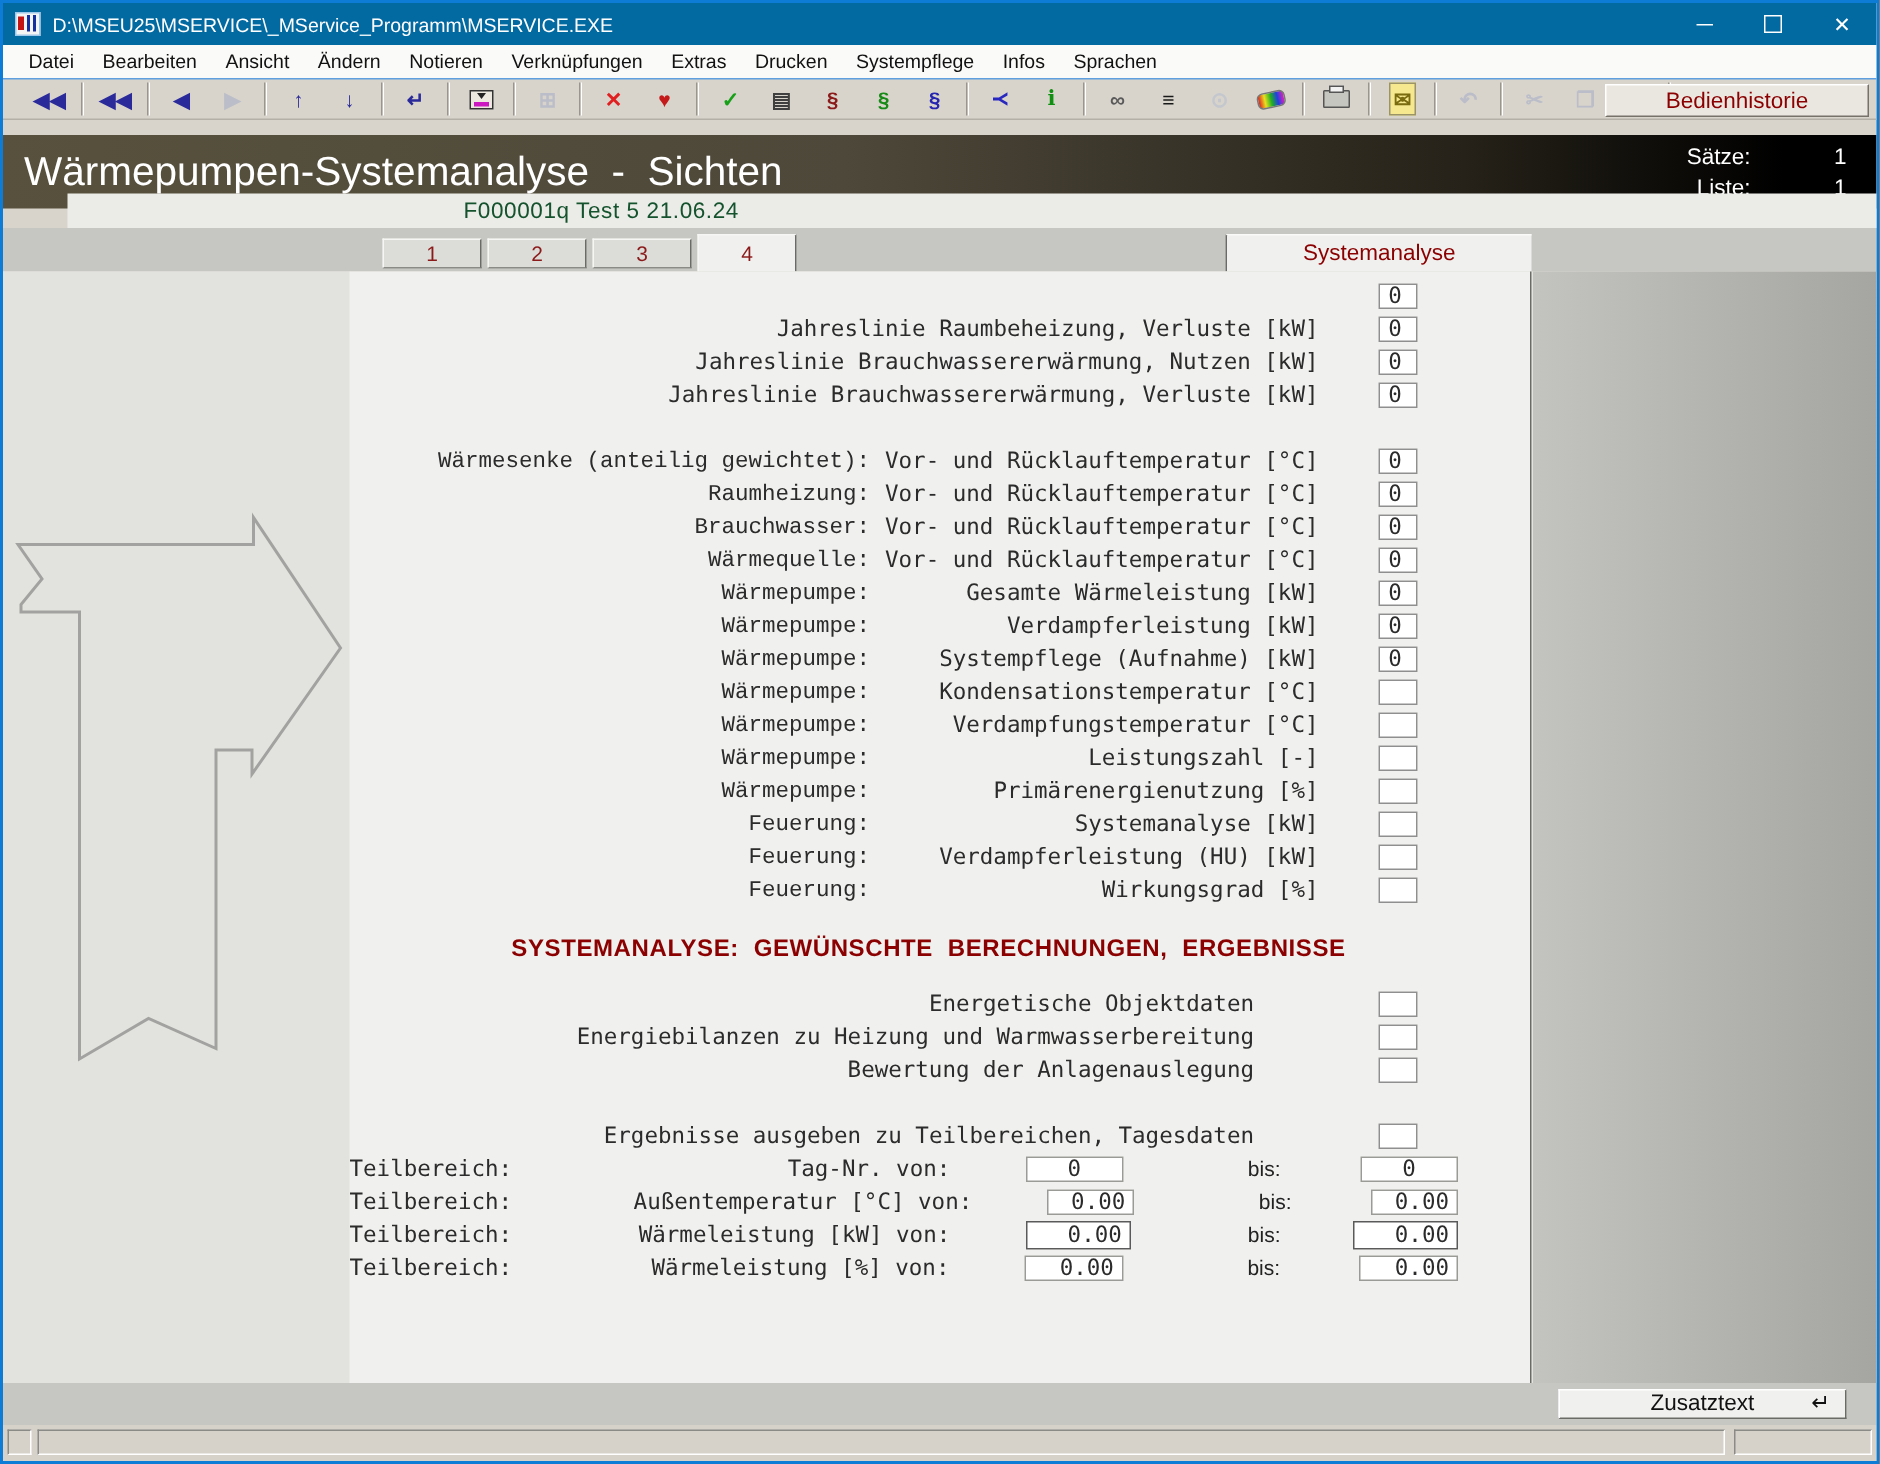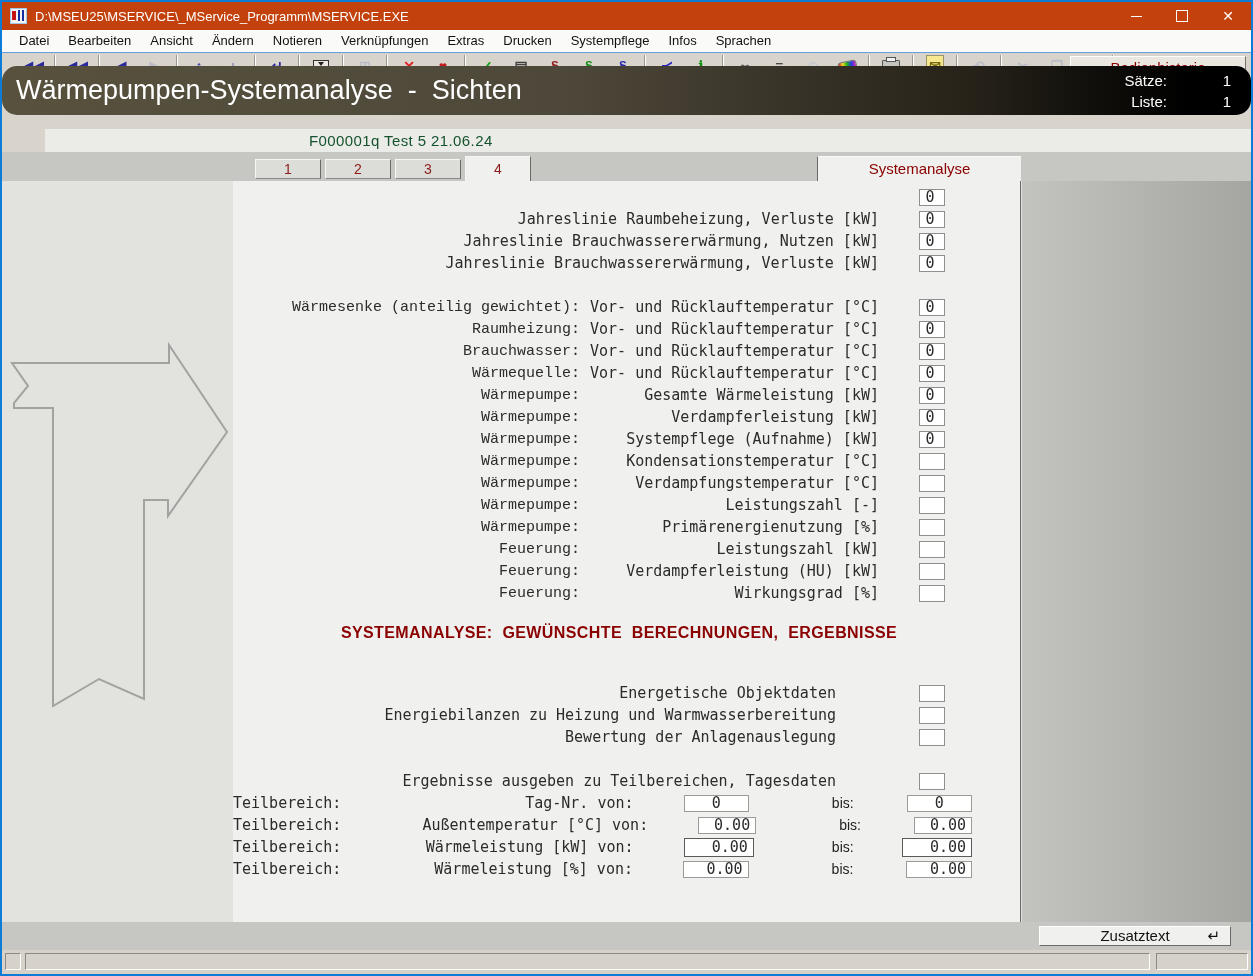--- a/index.html
+++ b/index.html
@@ -1,20 +1,20 @@
 <!DOCTYPE html>
 <html><head>
 <meta charset="utf-8">
 <style>
   html,body{margin:0;padding:0;background:#444;}
   .window{position:relative;width:1253px;height:976px;box-sizing:border-box;
     border:2px solid #0c7cd6;background:#d8d4cc;overflow:hidden;
     font-family:"Liberation Sans",sans-serif;}
   
-  .titlebar{position:absolute;left:0;top:0;width:100%;height:28px;background:#c2410c;
+  .titlebar{position:absolute;left:0;top:0;width:100%;height:28px;background:#0369a1;
     display:flex;align-items:center;color:#fff;font-size:13px;}
   .app-icon{width:15px;height:14px;margin:0 8px 0 8px;position:relative;background:#f4f4f4;
     border:1px solid #9ec7ea;}
   .app-icon::before{content:"";position:absolute;left:1px;top:2px;width:4px;height:9px;background:#c41414;}
   .app-icon::after{content:"";position:absolute;right:1px;top:1px;width:7px;height:11px;
     background:repeating-linear-gradient(90deg,#1430a0 0 2px,#f4f4f4 2px 4px);}
   .tb-title{flex:1;white-space:nowrap;overflow:hidden;}
   .win-controls{display:flex;height:100%;}
   .win-btn{width:46px;height:100%;display:flex;align-items:center;justify-content:center;color:#fff;}
   .glyph-min{width:11px;height:1px;background:#fff;display:block;}
@@ -40,22 +40,22 @@
   .ic-save::before{content:"";position:absolute;left:4px;top:1px;border-left:3px solid transparent;
     border-right:3px solid transparent;border-top:4px solid #222;}
   .ic-candy{width:17px;height:9px;border-radius:4px;transform:rotate(-12deg);
     background:linear-gradient(90deg,#e02020,#e8e020,#20b020,#2040e0,#e020c0);border:1px solid #777;}
   .ic-printer{width:16px;height:10px;background:#c6c6c0;border:1px solid #555;border-radius:1px;position:relative;}
   .ic-printer::before{content:"";position:absolute;top:-4px;left:3px;width:8px;height:3px;background:#f2f2f2;border:1px solid #555;}
   .history-btn{position:absolute;right:5px;top:3px;width:176px;height:22px;background:#eae7e1;
     border-top:1px solid #fff;border-left:1px solid #fff;border-right:1px solid #76726a;border-bottom:1px solid #76726a;
     color:#8b0000;font-size:15px;text-align:center;line-height:21px;box-sizing:border-box;}
   
-  .appheader{position:absolute;left:0;top:64px;width:100%;height:49px;
-    background:linear-gradient(90deg,#57513d 0%,#4e483a 45%,#262219 78%,#000 95%);border-radius:15px;}
+  .appheader{position:absolute;left:0;top:88px;width:100%;height:49px;
+    background:linear-gradient(90deg,#57513d 0%,#4e483a 45%,#262219 78%,#000 95%);}
   .appheader .big-title{position:absolute;left:14px;top:0;line-height:49px;color:#fff;font-size:27px;white-space:pre;}
   .hdr-counts{position:absolute;right:20px;top:4px;width:230px;color:#fff;font-size:15px;}
   .hdr-row{display:flex;height:21px;line-height:21px;}
   .hdr-label{flex:1;text-align:right;}
   .hdr-value{width:64px;text-align:right;}
   
   .recordbar{position:absolute;left:0;top:127px;width:100%;height:23px;background:#ebebe7;
     font-size:15px;color:#14532d;line-height:23px;margin-left:43px;}
   .recordbar span{margin-left:264px;letter-spacing:.4px;white-space:pre;}
   
@@ -83,21 +83,21 @@
   .gap40{margin-right:40px;}
   .gap83{margin-right:83px;}
   .fix290{width:290px;}
   .mpfx{white-space:pre;margin-right:9px;font-family:Liberation Mono, monospace;}
   .fld{width:26px;height:17px;background:#fff;border:1px solid #8f8f8f;box-sizing:border-box;
     text-align:center;line-height:15px;font-size:15px;padding-right:4px;}
   #group-system{margin-top:22px;}
   .section-heading{margin-top:17px;height:24px;line-height:24px;text-align:center;padding-right:15px;
     font-family:"Liberation Sans",sans-serif;font-weight:bold;font-size:16px;color:#8b0000;
     letter-spacing:.4px;word-spacing:5px;}
-  #group-calc{margin-top:37px;}
+  #group-calc{margin-top:13px;}
   #group-output{margin-top:22px;}
   
   .rrow{display:flex;justify-content:flex-end;align-items:center;height:22px;padding-right:48px;gap:40px;}
   .mpfx2{white-space:pre;margin-right:41px;}
   .rlabel{width:230px;text-align:right;white-space:pre;margin-right:10px;}
   .vfld{width:71px;height:17px;background:#fff;border:1px solid #9a9a96;box-sizing:border-box;
     font-size:15px;line-height:15px;}
   .vfld.int{text-align:center;}
   .vfld.dec{text-align:right;padding-right:5px;}
   .strong .vfld{width:76px;height:19px;border-color:#5a5a5a;line-height:17px;}
@@ -359,21 +359,21 @@
             <span class="mlabel fix290 gap40">Leistungszahl [-]</span>
             <span class="fld"></span>
           </div>
           <div class="prow">
             <span class="mpfx">Wärmepumpe:</span>
             <span class="mlabel fix290 gap40">Primärenergienutzung [%]</span>
             <span class="fld"></span>
           </div>
           <div class="prow">
             <span class="mpfx">Feuerung:</span>
-            <span class="mlabel fix290 gap40">Leistungszahl [kW]</span>
+            <span class="mlabel fix290 gap40">Systemanalyse [kW]</span>
             <span class="fld"></span>
           </div>
           <div class="prow">
             <span class="mpfx">Feuerung:</span>
             <span class="mlabel fix290 gap40">Verdampferleistung (HU) [kW]</span>
             <span class="fld"></span>
           </div>
           <div class="prow">
             <span class="mpfx">Feuerung:</span>
             <span class="mlabel fix290 gap40">Wirkungsgrad [%]</span>

